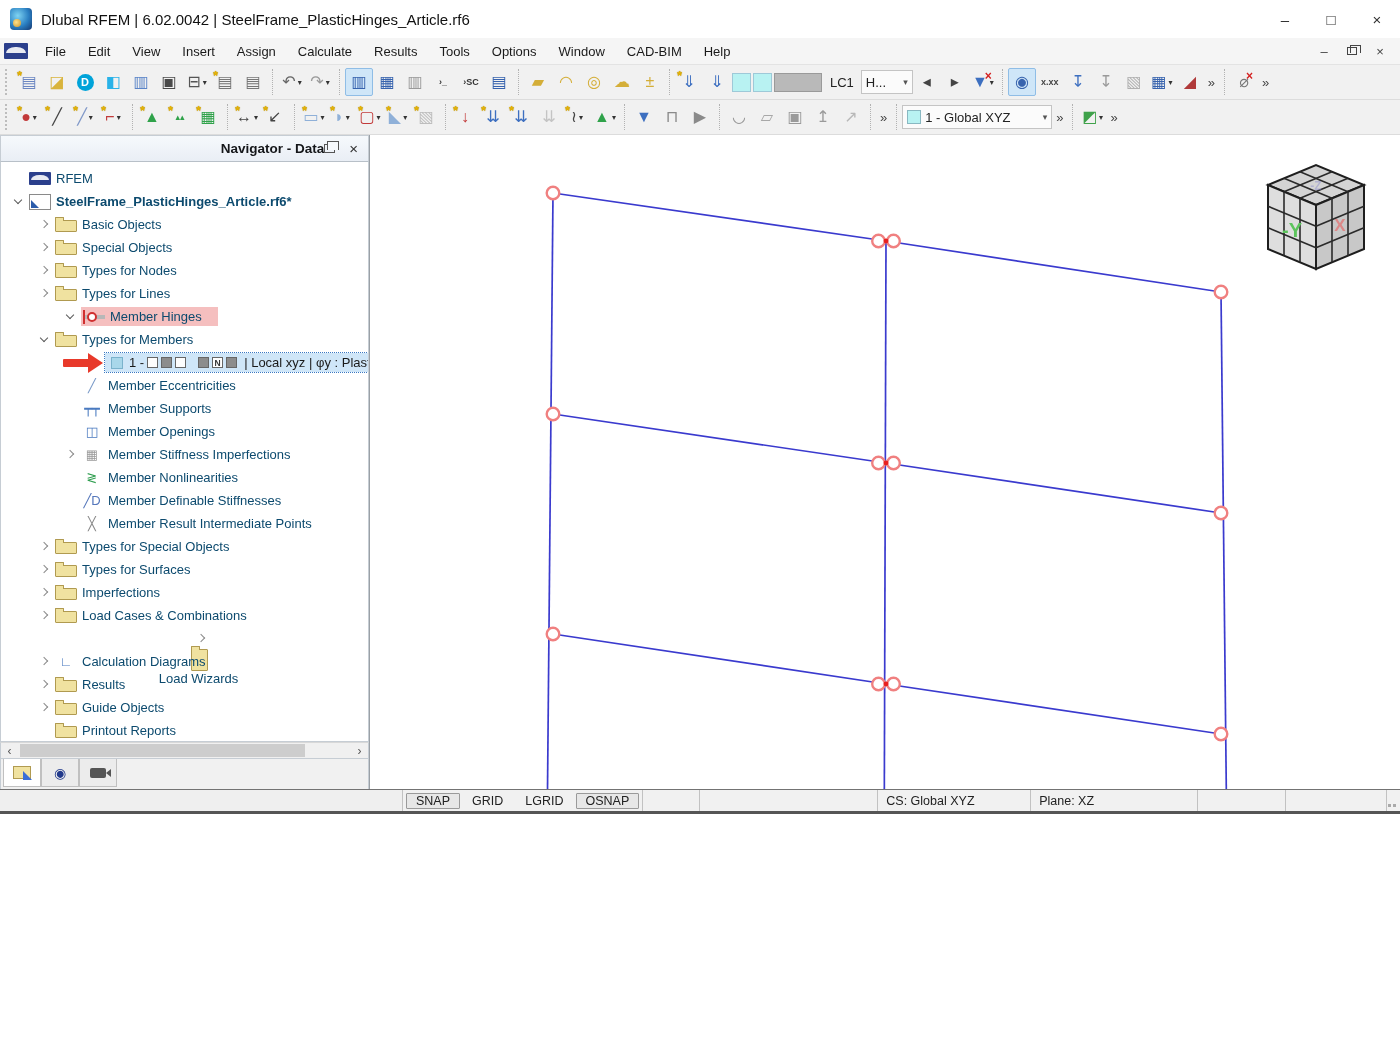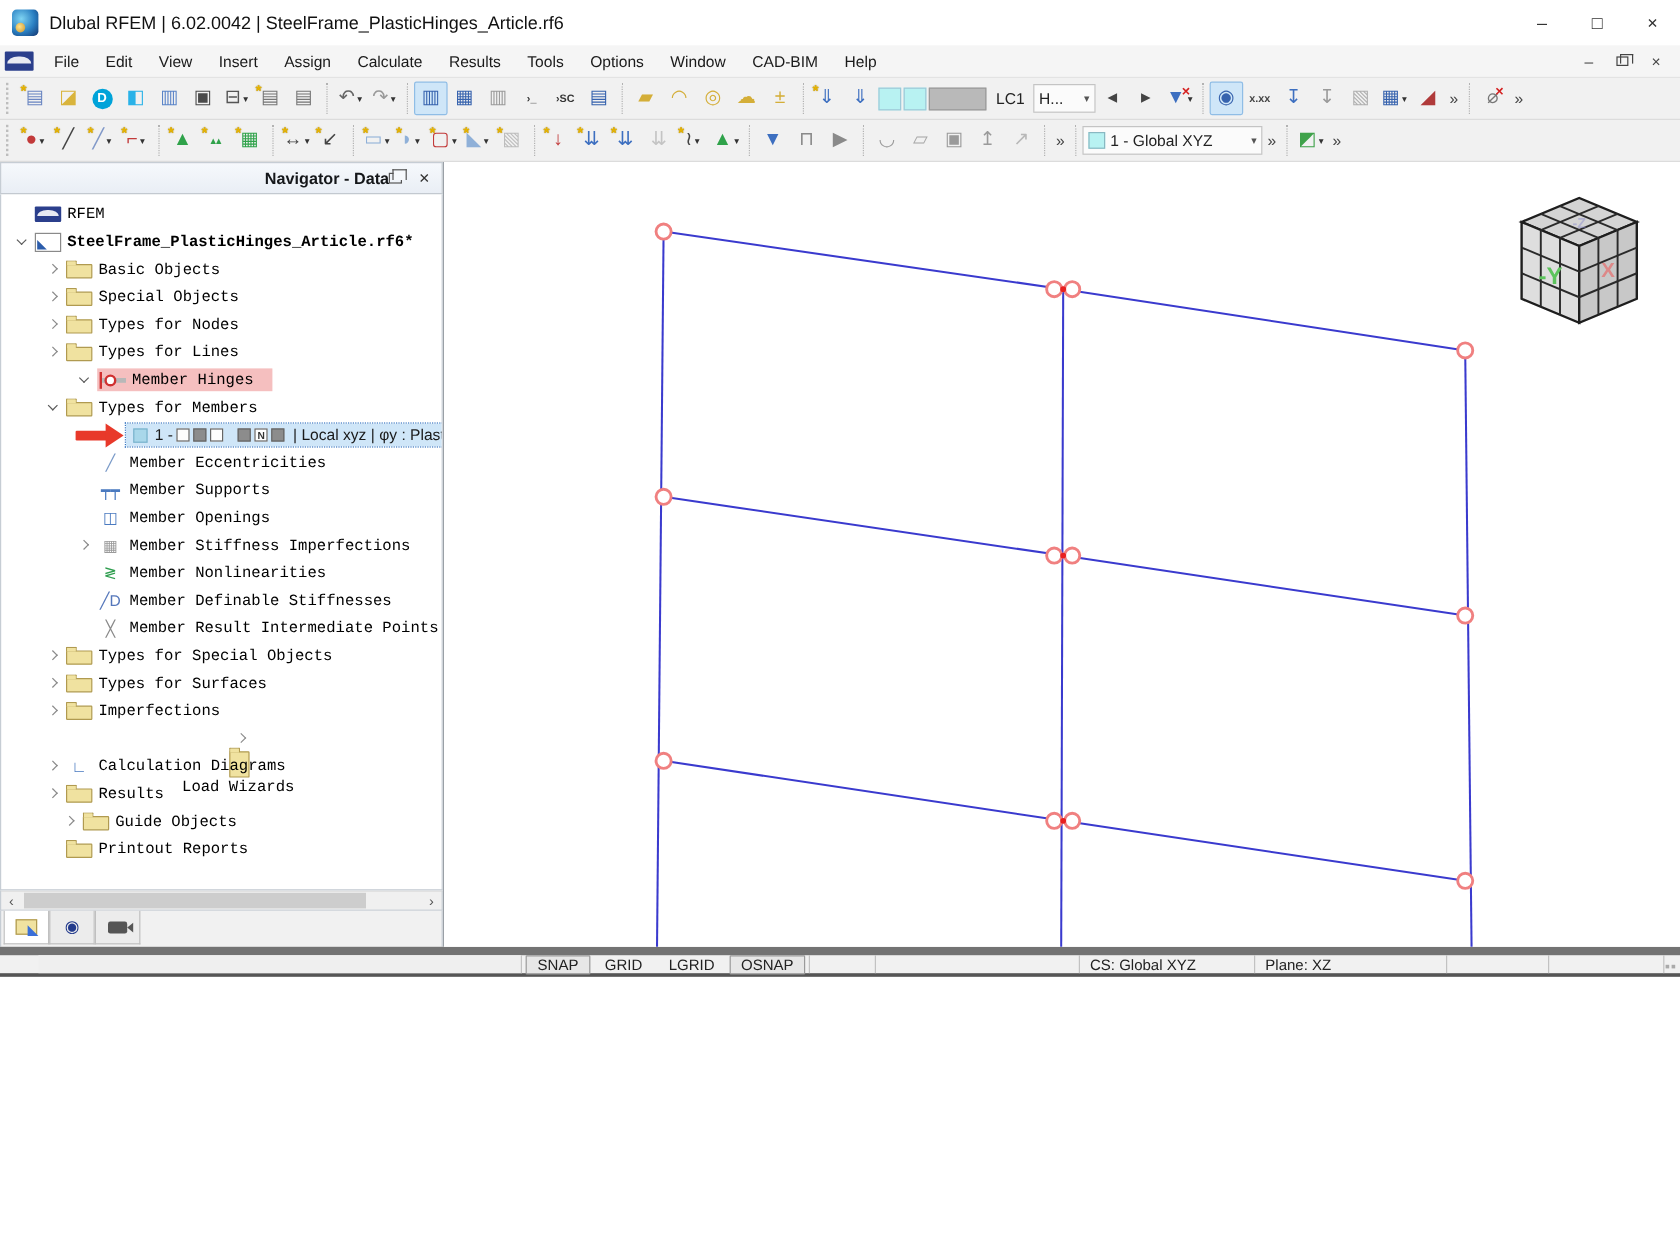--- a/index.html
+++ b/index.html
@@ -78,21 +78,21 @@
   .ti-file { width:13px; height:16px; background:#fff; border:1px solid #8a8a8a; position:relative; }
   .ti-file::after { content:""; position:absolute; left:1px; bottom:1px; width:0; height:0;
         border-left:8px solid #2b5cab; border-top:8px solid transparent; }
   .ti-folder { width:17px; height:12px; background:#f0e2a0; border:1px solid #b09a50; border-radius:1px; position:relative; margin-top:2px; }
   .ti-folder::before { content:""; position:absolute; top:-4px; left:-1px; width:7px; height:3px; background:#f0e2a0;
         border:1px solid #b09a50; border-bottom:none; border-radius:1px 1px 0 0; }
   .ti-hinge { width:20px; height:14px; position:relative; border-left:2px solid #d03030; }
   .ti-hinge::before { content:""; position:absolute; left:0; right:0; top:5px; height:4px; background:#b8b8b8; }
   .ti-hinge::after { content:""; position:absolute; left:2px; top:2px; width:6px; height:6px; background:#fff;
         border:2px solid #d03030; border-radius:50%; }
-  .tlab { font-size:13px; color:#000000; padding-right:6px;font-family:Liberation Mono, monospace; }
+  .tlab { font-size:13px; color:#0c4a6e; padding-right:6px; }
   .tlab.bold { font-weight:bold; }
   .hl { display:flex; align-items:center; background:#f5bfbf; padding:2px 10px 2px 2px; }
   
   .selbox { display:inline-flex; align-items:center; gap:3px; background:#cfe6f8; outline:1px dotted #3a78c2;
             padding:2px 6px; margin-left:104px; font-size:13px; }
   .selswatch2 { width:12px; height:12px; background:#a9d7ea; border:1px solid #7ab2cc; margin-right:3px; }
   .sq { width:11px; height:11px; border:1px solid #666; display:inline-flex; align-items:center; justify-content:center; }
   .sq.empty { background:#fdfdfd; }
   .sq.filled { background:#8c8c8c; }
   .sq.n { background:#fff; font-size:8.5px; font-weight:bold; color:#333; }
@@ -118,21 +118,21 @@
   .ntab-cam::after { content:""; position:absolute; right:-5px; top:1px; border-right:5px solid #555;
           border-top:4px solid transparent; border-bottom:4px solid transparent; }
 
   
   .viewport { flex:1 1 auto; background:#ffffff; position:relative; overflow:hidden; }
   #frame-svg { position:absolute; left:0; top:0; }
   #view-cube { position:absolute; left:880px; top:18px; }
 
   
   .statusbar { height:25px; flex:0 0 25px; background:#f1f1f1; display:flex; align-items:stretch;
-               border-top:7px solid #737373; border-bottom:3px solid #555; font-size:12.5px;padding-left:32px; }
+               border-top:1px solid #737373; border-bottom:3px solid #555; font-size:12.5px; }
   .scell { display:flex; align-items:center; padding:0 8px; border-right:1px solid #c2c2c2; color:#222; }
   .scell.first { width:403px; flex:0 0 403px; background:#efefef; }
   .stoggle { margin:2px 1px; padding:0 9px; display:flex; align-items:center; font-size:12.5px; color:#222;
              border:1px solid transparent; }
   .stoggle.pressed { border:1px solid #9a9a9a; background:#e7e7e7; border-radius:1px; }
   .sgrip { margin-left:auto; width:14px; display:flex; align-items:flex-end; justify-content:flex-end; padding:0 3px 3px 0; }
   .sgrip i { width:3px; height:3px; background:#aaa; margin:1px; }
 </style>
 </head>
 <body>
@@ -529,36 +529,41 @@
           <div class="trow" style="padding-left: 34px;">
             <span class="chev closed"></span>
             <span class="ti ti-folder"></span>
             <span class="tlab">Types for Surfaces</span>
           </div>
           <div class="trow" style="padding-left: 34px;">
             <span class="chev closed"></span>
             <span class="ti ti-folder"></span>
             <span class="tlab">Imperfections</span>
           </div>
+          <div class="trow" style="padding-left: 34px;">
+            <span class="chev closed"></span>
+            <span class="ti ti-folder"></span>
+            <span class="tlab">Load Cases &amp; Combinations</span>
+          </div>
           <div class="trow" style="padding-left: 34px; flex-direction: column;">
             <span class="chev closed"></span>
             <span class="ti ti-folder"></span>
             <span class="tlab">Load Wizards</span>
           </div>
           <div class="trow" style="padding-left: 34px;">
             <span class="chev closed"></span>
             <span class="ti" style="color: rgb(74, 122, 192);">∟</span>
             <span class="tlab">Calculation Diagrams</span>
           </div>
           <div class="trow" style="padding-left: 34px;">
             <span class="chev closed"></span>
             <span class="ti ti-folder"></span>
             <span class="tlab">Results</span>
           </div>
-          <div class="trow" style="padding-left: 34px; margin-left: 14px;">
+          <div class="trow" style="padding-left: 34px;">
             <span class="chev closed"></span>
             <span class="ti ti-folder"></span>
             <span class="tlab">Guide Objects</span>
           </div>
           <div class="trow" style="padding-left: 34px;">
             <span class="chev "></span>
             <span class="ti ti-folder"></span>
             <span class="tlab">Printout Reports</span>
           </div>
         </div>

